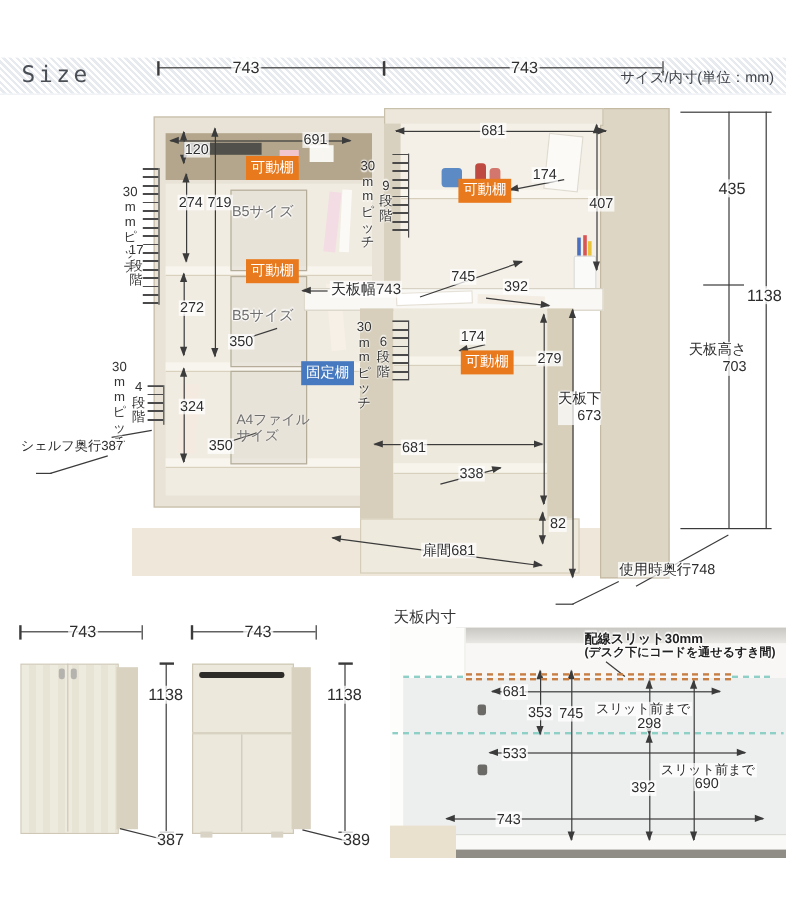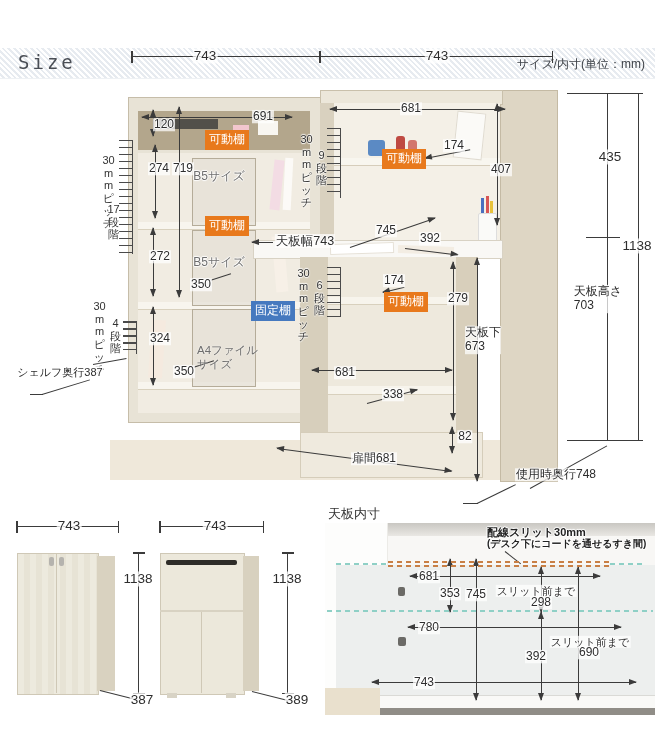--- a/index.html
+++ b/index.html
@@ -34,21 +34,21 @@
       border-left:3.5px solid transparent;border-right:3.5px solid transparent;border-top:8px solid #3b3b3b;}
   .dl.rot{transform-origin:left center;}
   .dl.thin{border-top-width:1px;}
   
   .lbl{position:absolute;z-index:6;transform:translate(-50%,-50%);font-size:12px;line-height:1.12;
        color:#2d2d2d;white-space:nowrap;background:rgba(255,255,255,0.72);padding:0 1px;
        text-shadow:-1px 0 1px #fff,1px 0 1px #fff,0 -1px 1px #fff,0 1px 1px #fff;}
   .lbl.big{font-size:13.5px;}
   .lbl.gray{color:#6e6e6e;background:none;}
   .lbl.s11{font-size:11px;}
-  .lbl2{position:absolute;z-index:6;transform:translate(-50%,-50%);text-align:left;font-size:12px;line-height:1.15;
+  .lbl2{position:absolute;z-index:6;transform:translate(-50%,-50%);text-align:right;font-size:12px;line-height:1.15;
         color:#2d2d2d;background:rgba(255,255,255,0.72);white-space:nowrap;
         text-shadow:-1px 0 1px #fff,1px 0 1px #fff,0 -1px 1px #fff,0 1px 1px #fff;}
   .lbl2 span{display:block;}
   .lblL{position:absolute;z-index:6;transform:translate(0,-50%);white-space:nowrap;color:#222;
         text-shadow:-1px 0 1px #fff,1px 0 1px #fff,0 -1px 1px #fff,0 1px 1px #fff,0 0 2px #fff;}
   .lblA{position:absolute;z-index:6;font-size:11.5px;color:#6e6e6e;width:62px;line-height:1.2;
         text-shadow:0 0 2px #fff;}
   .secTitle{position:absolute;z-index:6;font-size:13px;color:#333;white-space:nowrap;}
   
   .tag{position:absolute;z-index:6;transform:translate(-50%,-50%);font-size:12px;color:#fff;
@@ -257,21 +257,21 @@
   <div class="dl h arrows" style="left:410px;top:576px;width:190px;"></div>
   <span class="lbl" style="left:429px;top:577px;">681</span>
   <div class="dl v arrows" style="left:450px;top:559px;height:53px;"></div>
   <span class="lbl" style="left:450px;top:594px;">353</span>
   <div class="dl v arrows" style="left:476px;top:559px;height:141px;"></div>
   <span class="lbl" style="left:476px;top:595px;">745</span>
   <span class="lbl s11" style="left:536px;top:591px;">スリット前まで</span>
   <div class="dl v arrows" style="left:541px;top:567px;height:45px;"></div>
   <span class="lbl" style="left:541px;top:603px;">298</span>
   <div class="dl h arrows" style="left:408px;top:627px;width:213px;"></div>
-  <span class="lbl" style="left:429px;top:628px;">780</span>
+  <span class="lbl" style="left:429px;top:628px;">533</span>
   <span class="lbl s11" style="left:590px;top:642px;">スリット前まで</span>
   <div class="dl v arrows" style="left:578px;top:567px;height:133px;"></div>
   <span class="lbl" style="left:589px;top:653px;">690</span>
   <div class="dl v arrows" style="left:541px;top:612px;height:88px;"></div>
   <span class="lbl" style="left:536px;top:657px;">392</span>
   <div class="dl h arrows" style="left:372px;top:682px;width:264px;"></div>
   <span class="lbl" style="left:424px;top:683px;">743</span>
 
 </div>
 

